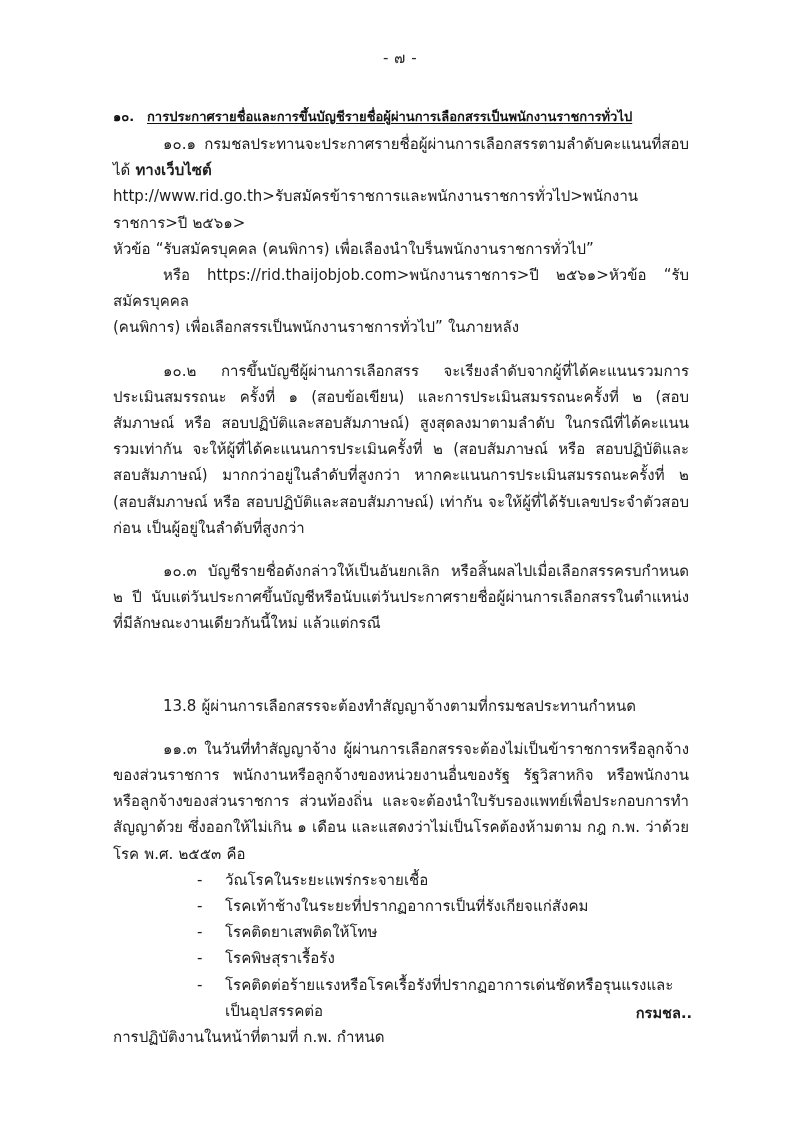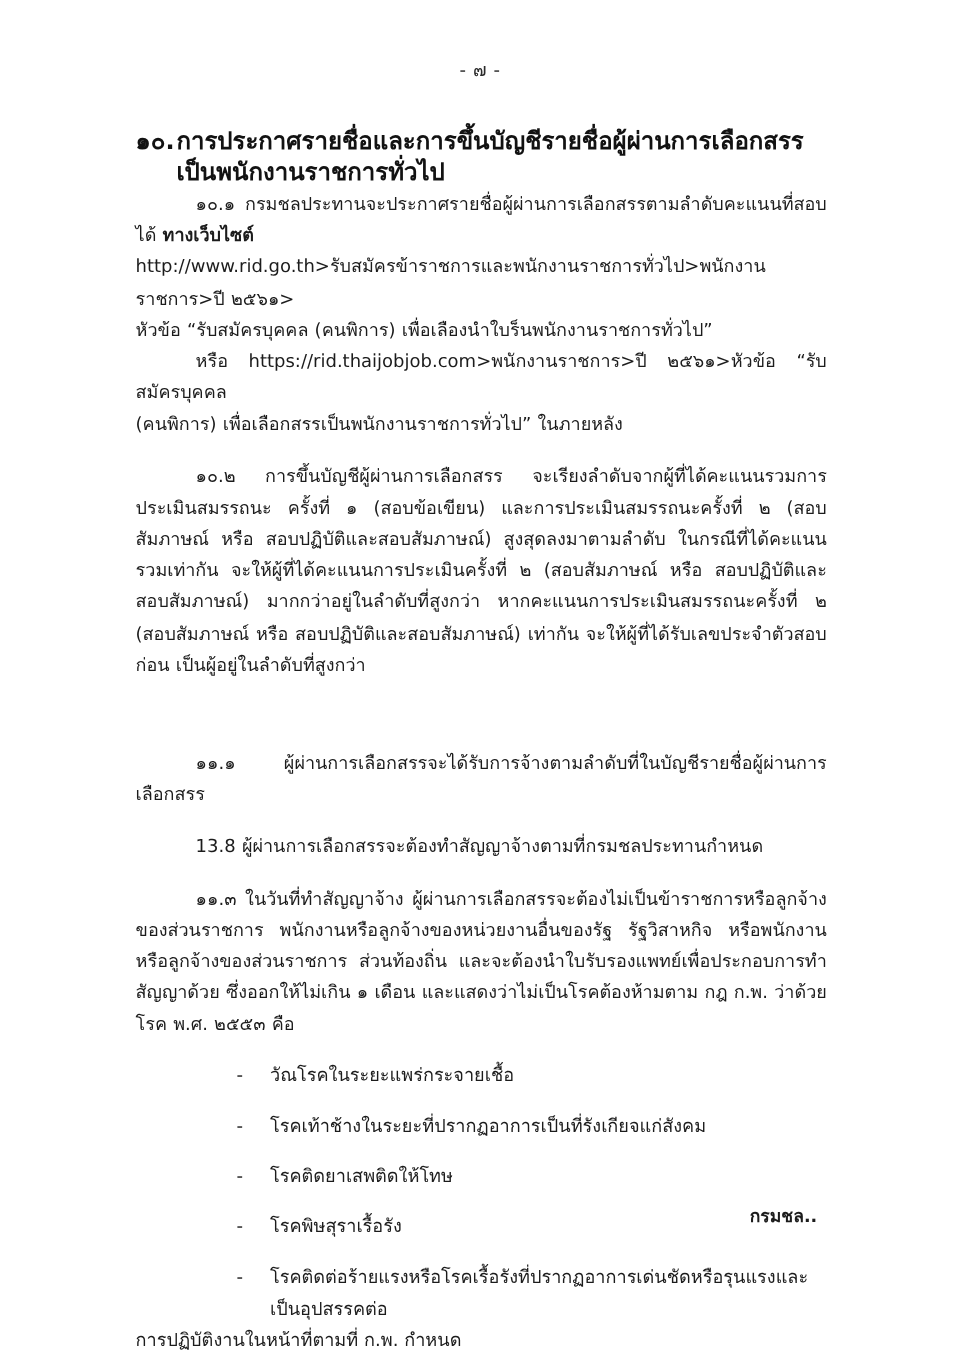--- a/index.html
+++ b/index.html
@@ -40,30 +40,31 @@
     line-height: 26.2px;
     color: #1c1c1c;
     text-align: justify;
     text-justify: inter-word;
     word-spacing: 0.4px;
   }
   .section-heading {
     display: flex;
     align-items: flex-start;
     font-weight: bold;
-    font-size: 20px;
+    font-size: 13px;
     line-height: 26px;
     color: #121212;
     margin: 0 0 1px 0;
   }
   .section-heading .num {
     width: 34px;
     flex: 0 0 34px;
   }
   .section-heading .htxt {
+    text-decoration: underline;
     text-underline-offset: 2px;
   }
   .para {
     margin: 0;
     text-indent: 50px;
   }
   .gap-sm { height: 9px; }
   .gap-md { height: 17px; }
   .gap-xl { height: 30px; }
   .para.hang-none { text-indent: 0; }
@@ -73,36 +74,35 @@
     padding: 0;
     list-style: none;
   }
   .bullets li {
     font-size: 15.1px;
     line-height: 26.2px;
     color: #1c1c1c;
     padding-left: 112px;
     position: relative;
     text-indent: -14px;
-    margin-top: 16px;
   }
   .bullets li .dash {
     display: inline-block;
     width: 14px;
   }
   .bullet-cont {
     font-size: 15.1px;
     line-height: 26.2px;
     color: #1c1c1c;
     text-indent: 0;
     margin: 0;
   }
   .footer-note {
     position: absolute;
-    right: 119px;
+    right: 108px;
     bottom: 108px;
     font-size: 14.6px;
     font-weight: bold;
     color: #1c1c1c;
   }
 </style>
 </head>
 <body>
 
 <div class="page">
@@ -123,27 +123,27 @@
       <p class="para">หรือ https://rid.thaijobjob.com&gt;พนักงานราชการ&gt;ปี ๒๕๖๑&gt;หัวข้อ “รับสมัครบุคคล</p>
       <p class="para hang-none">(คนพิการ) เพื่อเลือกสรรเป็นพนักงานราชการทั่วไป” ในภายหลัง</p>
     </div>
 
     <div class="gap-md"></div>
 
     <p class="blk para">๑๐.๒ การขึ้นบัญชีผู้ผ่านการเลือกสรร จะเรียงลำดับจากผู้ที่ได้คะแนนรวมการประเมินสมรรถนะ ครั้งที่ ๑ (สอบข้อเขียน) และการประเมินสมรรถนะครั้งที่ ๒ (สอบสัมภาษณ์ หรือ สอบปฏิบัติและสอบสัมภาษณ์) สูงสุดลงมาตามลำดับ ในกรณีที่ได้คะแนนรวมเท่ากัน จะให้ผู้ที่ได้คะแนนการประเมินครั้งที่ ๒ (สอบสัมภาษณ์ หรือ สอบปฏิบัติและสอบสัมภาษณ์) มากกว่าอยู่ในลำดับที่สูงกว่า หากคะแนนการประเมินสมรรถนะครั้งที่ ๒ (สอบสัมภาษณ์ หรือ สอบปฏิบัติและสอบสัมภาษณ์) เท่ากัน จะให้ผู้ที่ได้รับเลขประจำตัวสอบก่อน เป็นผู้อยู่ในลำดับที่สูงกว่า</p>
 
     <div class="gap-md"></div>
 
+    <p class="blk para">๑๐.๓ บัญชีรายชื่อดังกล่าวให้เป็นอันยกเลิก หรือสิ้นผลไปเมื่อเลือกสรรครบกำหนด ๒ ปี นับแต่วันประกาศขึ้นบัญชีหรือนับแต่วันประกาศรายชื่อผู้ผ่านการเลือกสรรในตำแหน่งที่มีลักษณะงานเดียวกันนี้ใหม่ แล้วแต่กรณี</p>
 
     <div class="gap-xl"></div>
 
 
     <div class="gap-sm"></div>
 
-    <p class="blk para">๑๑.๑ ผู้ผ่านการเลือกสรรจะได้รับการจ้างตามลำดับที่ในบัญชีรายชื่อผู้ผ่านการเลือกสรร</p>
 
     <div class="gap-md"></div>
 
     <p class="blk para">13.8 ผู้ผ่านการเลือกสรรจะต้องทำสัญญาจ้างตามที่กรมชลประทานกำหนด</p>
 
     <div class="gap-md"></div>
 
     <p class="blk para">๑๑.๓ ในวันที่ทำสัญญาจ้าง ผู้ผ่านการเลือกสรรจะต้องไม่เป็นข้าราชการหรือลูกจ้างของส่วนราชการ พนักงานหรือลูกจ้างของหน่วยงานอื่นของรัฐ รัฐวิสาหกิจ หรือพนักงานหรือลูกจ้างของส่วนราชการ ส่วนท้องถิ่น และจะต้องนำใบรับรองแพทย์เพื่อประกอบการทำสัญญาด้วย  ซึ่งออกให้ไม่เกิน ๑ เดือน และแสดงว่าไม่เป็นโรคต้องห้ามตาม กฎ ก.พ. ว่าด้วยโรค พ.ศ. ๒๕๕๓ คือ</p>
 
     <ul class="bullets">

